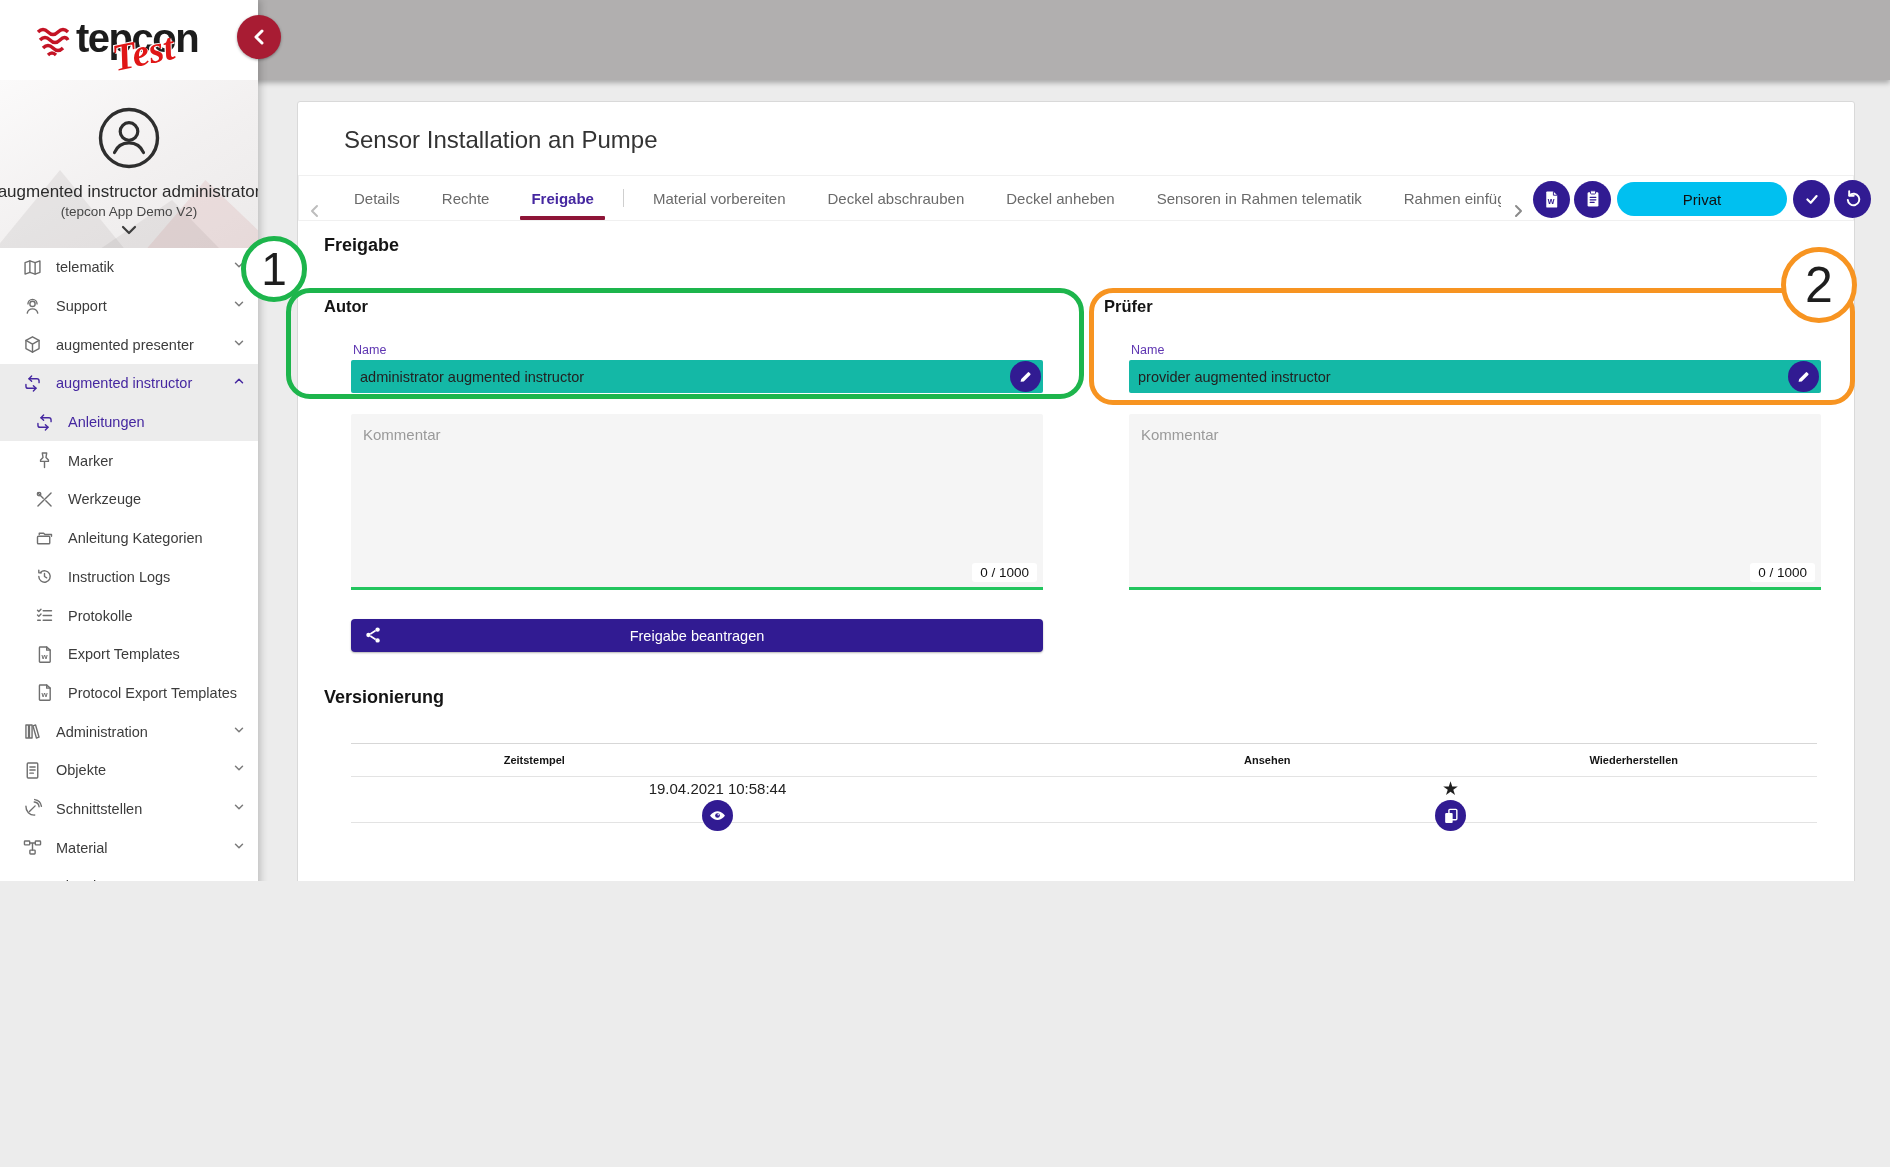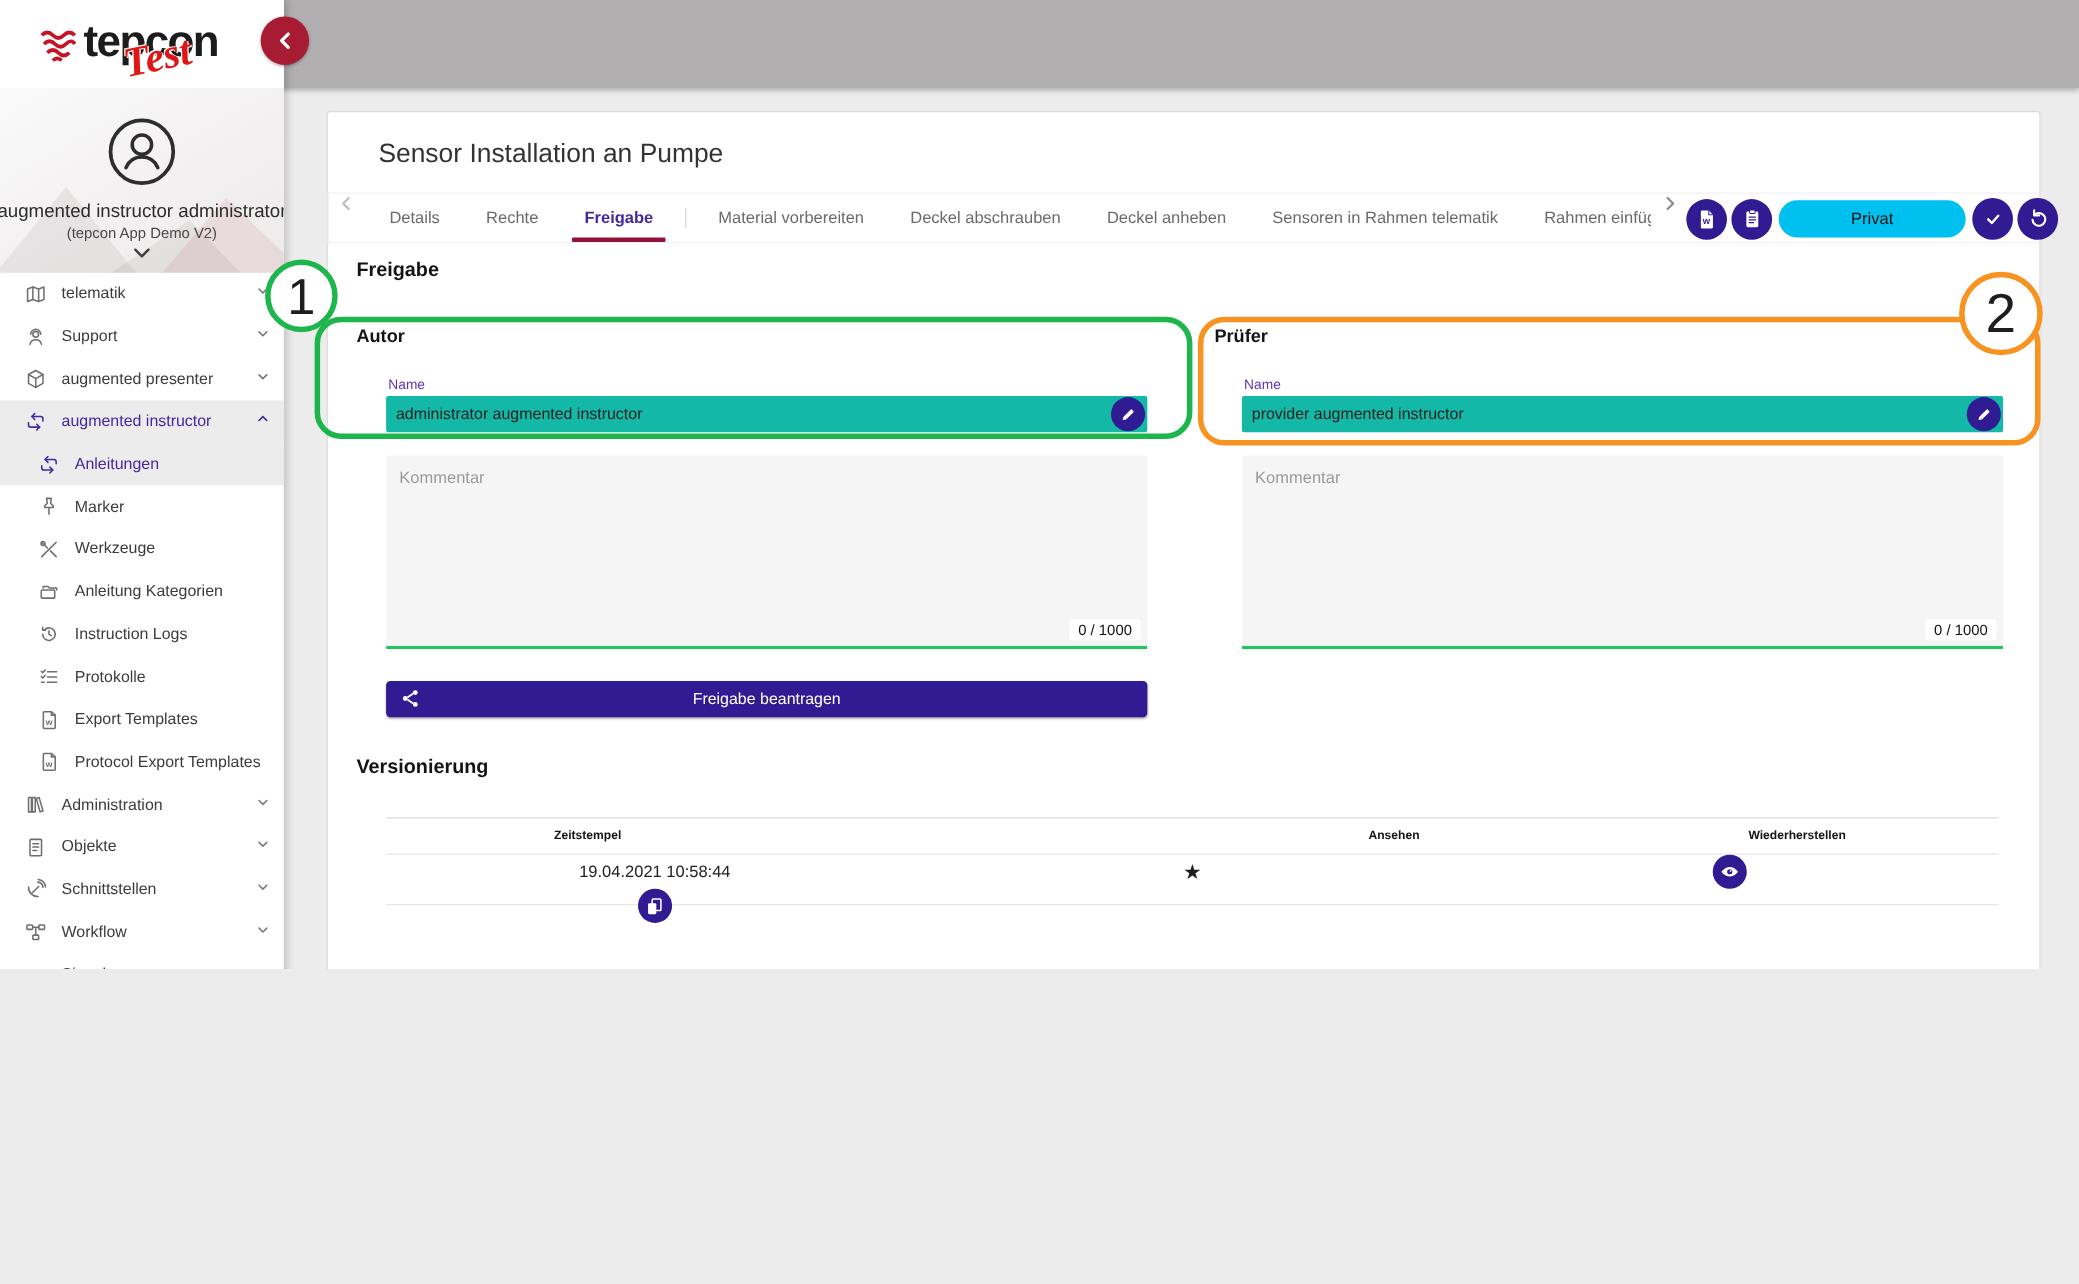--- a/index.html
+++ b/index.html
@@ -51,21 +51,21 @@
   .mi.purple .lbl { color:#4527a0; }
   .mi.purple .ico svg { stroke:#4527a0; }
   .mi.purple .chev svg { stroke:#4527a0; }
 
   
   .card { position:absolute; left:297px; top:101px; width:1558px; height:1022px; background:#fff;
           border:1px solid #d9d9d9; border-radius:3px; z-index:5; }
   .page-title { position:absolute; left:46px; top:24px; font-size:24px; color:#333; }
 
   .tabbar { position:absolute; left:0; right:0; top:73px; height:46px; border:1px solid #f0f0f0;
-            display:flex; align-items:flex-start; background:#fff; }
+            display:flex; align-items:flex-end; background:#fff; }
   .tab-chev-left { margin-left:8px; display:flex; cursor:pointer; }
   .tabs-strip { margin-left:12px; width:1168px; overflow:hidden; display:flex; align-items:center; height:100%; }
   .tab { position:relative; height:100%; display:flex; align-items:center; padding:0 21px;
          font-size:15px; color:#6a6a6a; white-space:nowrap; cursor:pointer; }
   .tab.active { color:#4527a0; font-weight:700; }
   .tab.active::after { content:""; position:absolute; left:10px; right:10px; bottom:0; height:4px;
                        background:#8e1537; border-radius:1px; }
   .tab-sep { width:1px; height:18px; background:#cfcfcf; margin:0 8px; flex:0 0 1px; }
   .tab-chev-right { position:absolute; left:1212px; display:flex; cursor:pointer; }
   .tb-actions { position:absolute; left:1234px; top:4px; display:flex; align-items:center; gap:4px; }
@@ -92,21 +92,21 @@
              border-radius:3px; font-size:13.5px; color:#111; }
   .cta { position:absolute; left:53px; top:517px; width:692px; height:33px; background:#311b92;
          border-radius:4px; color:#fff; display:flex; align-items:center; justify-content:center;
          font-size:14.5px; cursor:pointer; box-shadow:0 1px 2px rgba(0,0,0,.3);text-align:center; }
   .cta .share { position:absolute; left:12px; top:6px; }
 
   .vtable { position:absolute; left:53px; top:641px; width:1466px; }
   .vhead { display:grid; grid-template-columns:repeat(4,1fr); height:34px; align-items:center;
            border-top:1px solid #d7d7d7; border-bottom:1px solid #e3e3e3; }
   .vhead div { text-align:center; font-size:11px; font-weight:700; color:#141414; }
-  .vrow { display:grid; grid-template-columns:repeat(3,1fr); height:46px; align-items:center;
+  .vrow { display:grid; grid-template-columns:repeat(2,1fr); height:46px; align-items:center;
           border-bottom:1px solid #e3e3e3; }
   .vrow > div { display:flex; align-items:center; justify-content:center; font-size:15px; color:#222; }
   .tbl-btn { width:31px; height:31px; border-radius:50%; background:#311b92; display:flex;
              align-items:center; justify-content:center; cursor:pointer; }
   .star { font-size:19px; color:#1f1f1f; }
 
   
   .ann { position:absolute; pointer-events:none; z-index:40; }
   .ann-rect-green { left:286px; top:288px; width:798px; height:111px; border:5px solid #1db54c; border-radius:24px; }
   .ann-rect-orange { left:1089px; top:288px; width:766px; height:117px; border:5px solid #f79421; border-radius:24px; }
@@ -338,21 +338,21 @@
 
       <div class="mi">
         <span class="ico">
             <svg viewBox="0 0 24 24">
               <rect x="2.8" y="4.5" width="6" height="4.5" rx="0.8"></rect>
               <rect x="15.2" y="4.5" width="6" height="4.5" rx="0.8"></rect>
               <rect x="9" y="15" width="6" height="4.5" rx="0.8"></rect>
               <path d="M8.8 6.8h6.4M12 6.8v8.2"></path>
             </svg>
           </span>
-        <span class="lbl">Workflow</span>
+        <span class="lbl">Material</span>
         <span class="chev"><svg width="14" height="14" viewBox="0 0 16 16">
               <polyline points="4,6 8,10 12,6"></polyline>
             </svg></span>
       </div>
 
 
       <div class="mi">
         <span class="ico">
             <svg viewBox="0 0 24 24">
               <circle cx="12" cy="12" r="1.5" fill="#6f6f6f" stroke="none"></circle>

